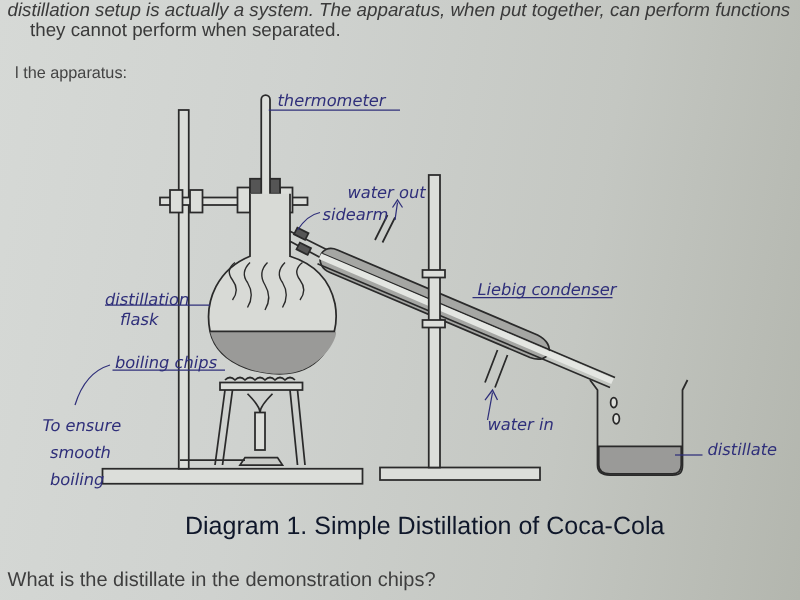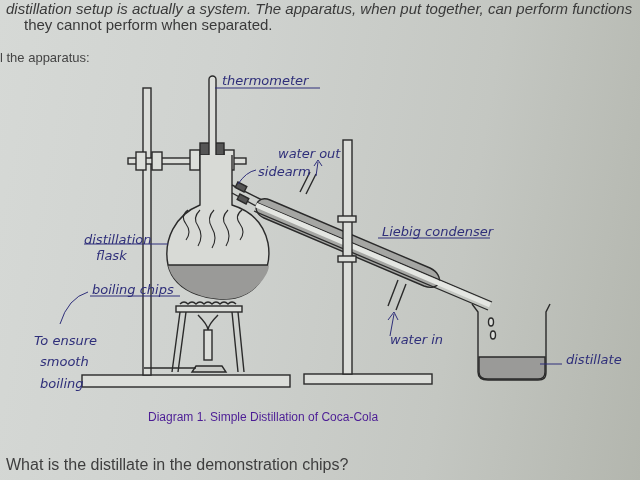--- a/index.html
+++ b/index.html
@@ -4,22 +4,22 @@
 <style>
   html, body { margin:0; padding:0; }
   body {
     width:640px; height:480px; overflow:hidden; position:relative;
     background: linear-gradient(100deg, #d6d9d6 0%, #cfd2cf 35%, #c4c7c2 70%, #b3b6ae 100%);
     font-family: "Liberation Sans", sans-serif;
   }
   .print { position:absolute; color:#3a3a3a; font-family:"Liberation Sans", sans-serif; white-space:nowrap; }
   .intro1 { left:6px; top:0px; font-size:15px;font-style:italic; }
   .intro2 { left:0px; top:16px; font-size:15px;margin-left:24px; }
-  .task   { left:0px; top:50px; font-size:13px; color:#444; }
-  .caption{ left:148px; top:410px; font-size:12px; color:#4c1d95; }
+  .task   { left:12px; top:50px; font-size:13px; color:#444; }
+  .caption{ left:148px; top:410px; font-size:20px; color:#0f172a; }
   .question{ left:6px; top:456px; font-size:16px; color:#3e3e3e; }
   svg.diagram { position:absolute; left:0; top:0; }
   .hand { font-family:"DejaVu Sans", sans-serif; fill:#2f2f7a; font-style:italic; }
 </style>
 </head>
 <body>
 
 <div class="print intro1">distillation setup is actually a system. The apparatus, when put together, can perform functions</div>
 <div class="print intro2">they cannot perform when separated.</div>
 <div class="print task">l the apparatus:</div>

